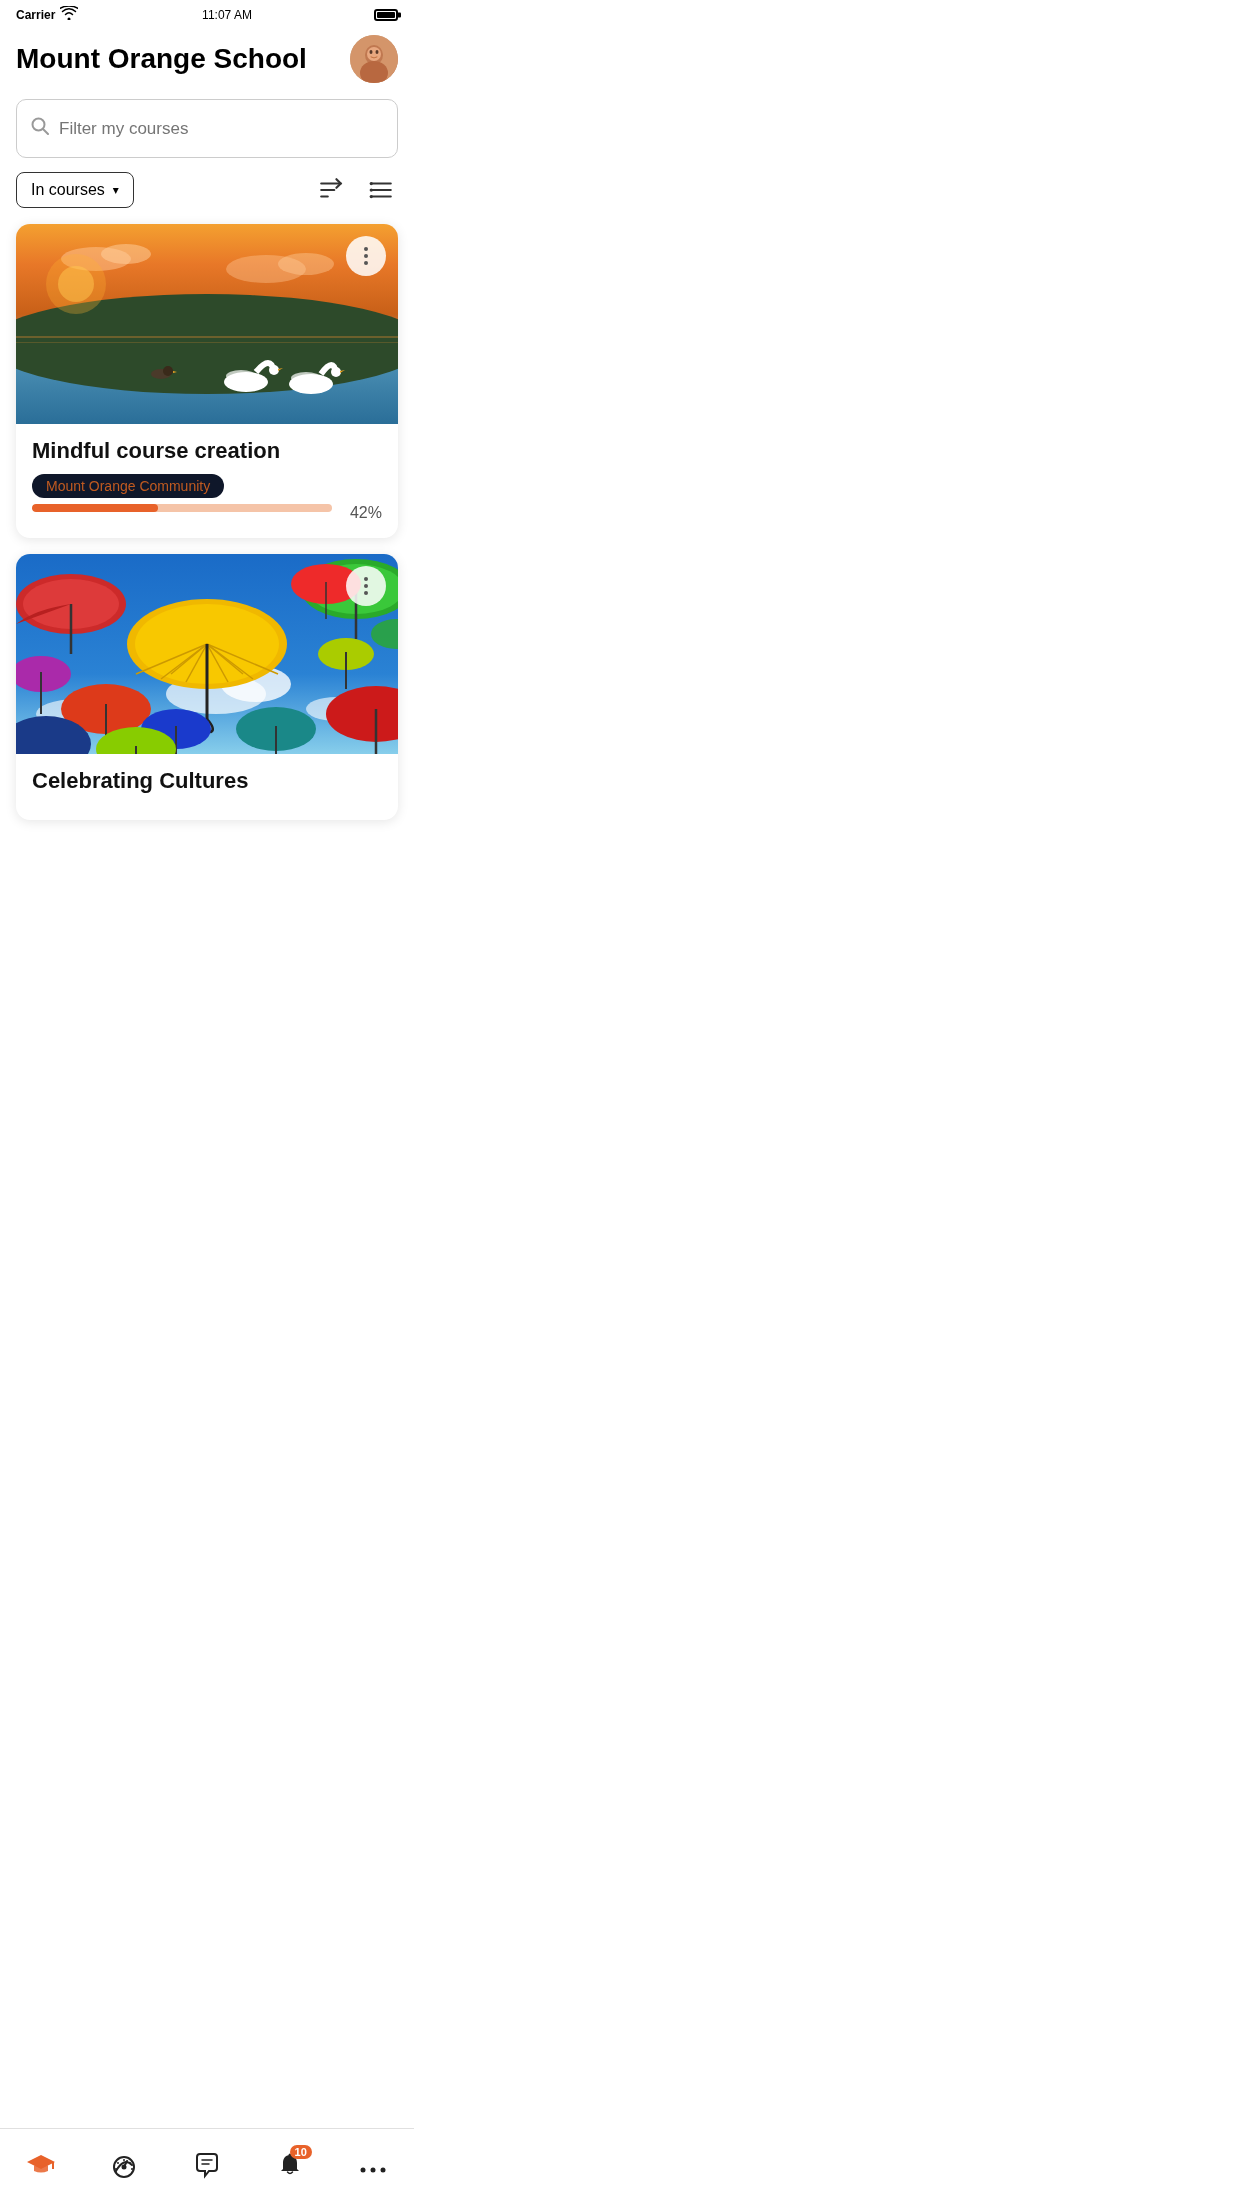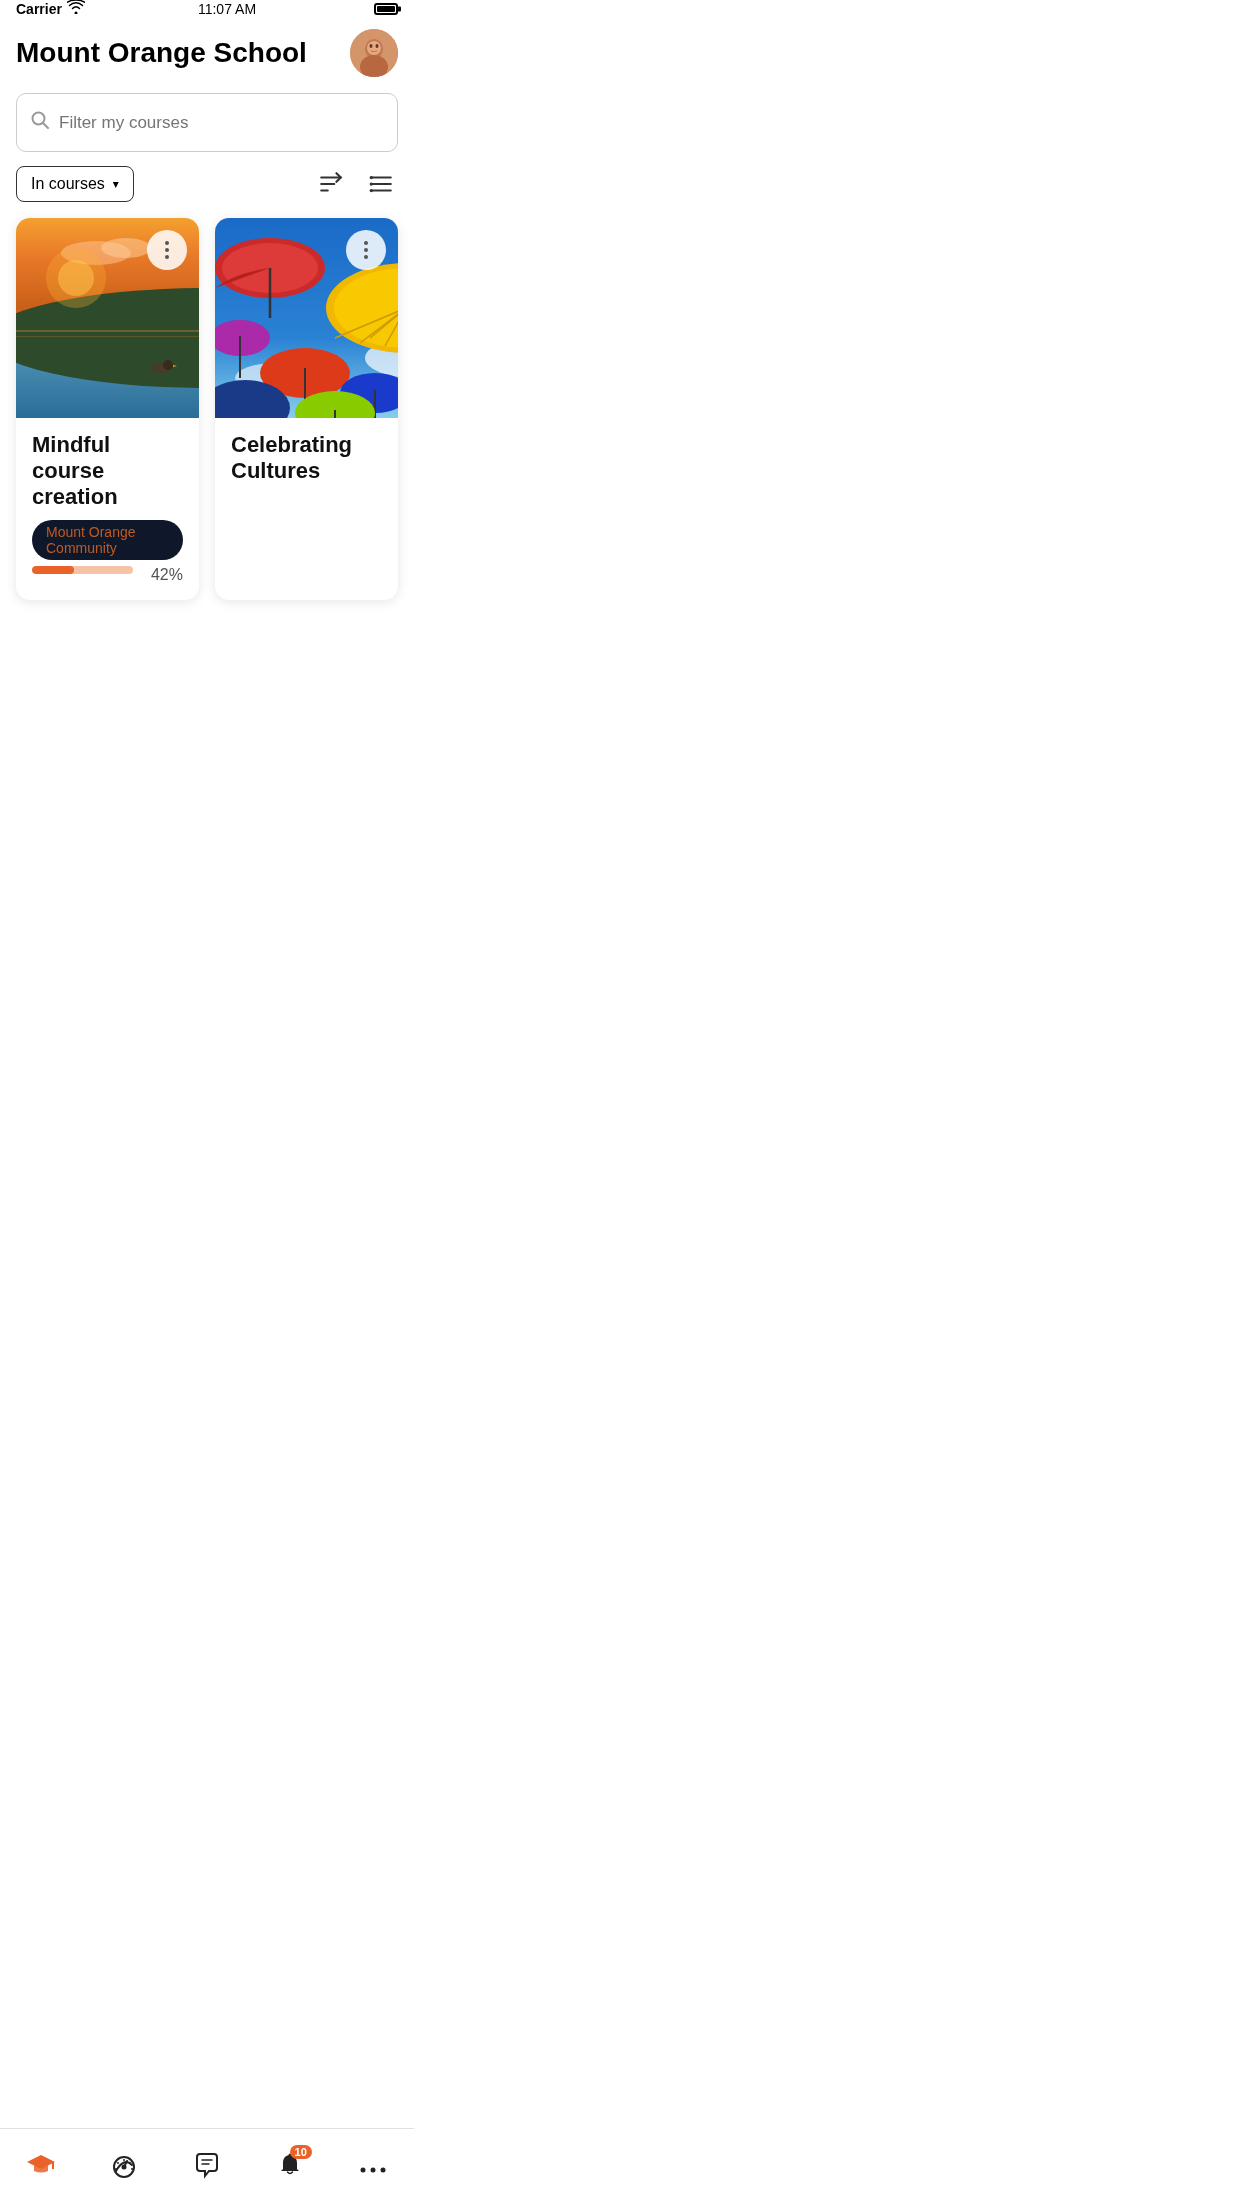--- a/index.html
+++ b/index.html
@@ -12,22 +12,22 @@
       min-height: 736px;
       overflow-x: hidden;
       position: relative;
     }
 
     
     .status-bar {
       display: flex;
       justify-content: space-between;
       align-items: center;
-      padding: 0 16px 4px;
-      font-size: 14px;
+      padding: 6px 16px 4px;
+      font-size: 12px;
       font-weight: 600;
       color: #000;
     }
     .status-bar-left { display: flex; align-items: center; gap: 5px; }
     .status-bar-center { position: absolute; left: 50%; transform: translateX(-50%); font-weight: 400; margin-left: 20px; }
     .status-bar-right { display: flex; align-items: center; }
 
     
     .wifi-icon { font-size: 14px; }
 
@@ -151,21 +151,21 @@
       cursor: pointer;
       padding: 4px;
       display: flex;
       align-items: center;
     }
 
     
     .courses-list {
       padding: 0 16px;
       display: flex;
-      flex-direction: row;
+      flex-direction: column;
       gap: 16px;
       padding-bottom: 80px;
     }
 
     .course-card {
       border-radius: 14px;
       overflow: hidden;
       background: #fff;
       box-shadow: 0 2px 12px rgba(0,0,0,0.10);
     }

